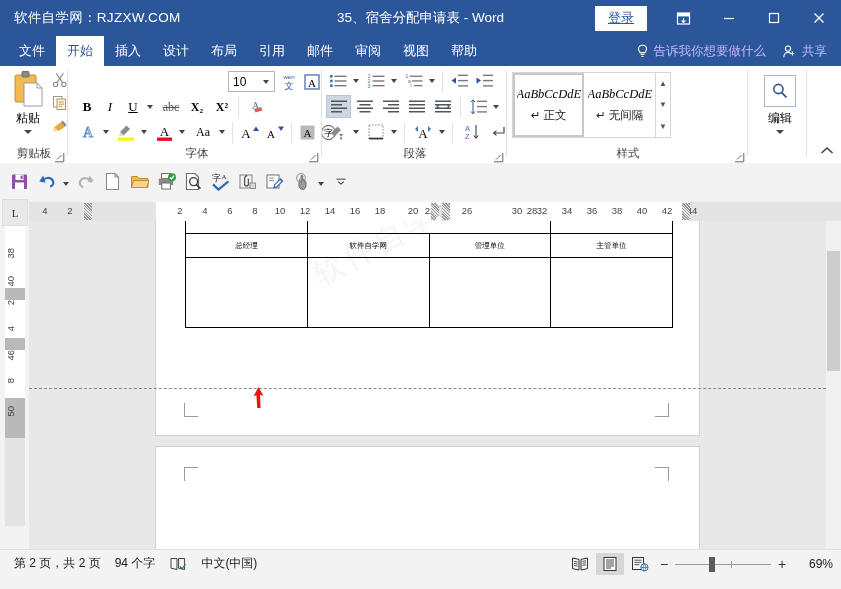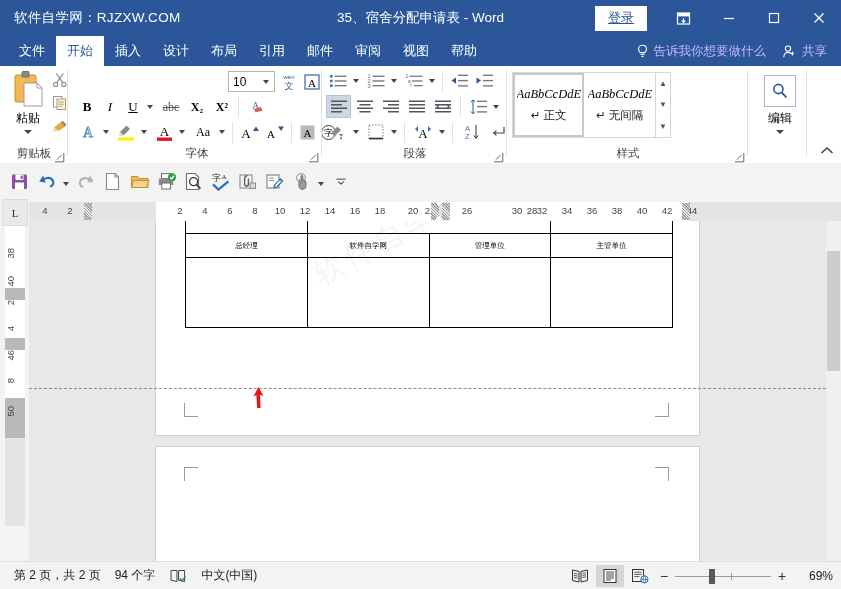--- a/index.html
+++ b/index.html
@@ -507,21 +507,21 @@
     position: absolute;
     left: 1px; top: 30px;
     width: 13px; height: 120px;
     background: #cdcdcd;
     cursor: pointer;
   }
 
   
   .statusbar {
     position: absolute;
-    left: 0; bottom: 0;
+    left: 0; bottom: 12px;
     width: 841px; height: 27px;
     background: #f3f3f3;
     border-top: 1px solid #e1e1e1;
     display: flex;
     align-items: center;
   }
   .sb-item {
     font-size: 12px;
     color: #202020;
     margin-left: 14px;

